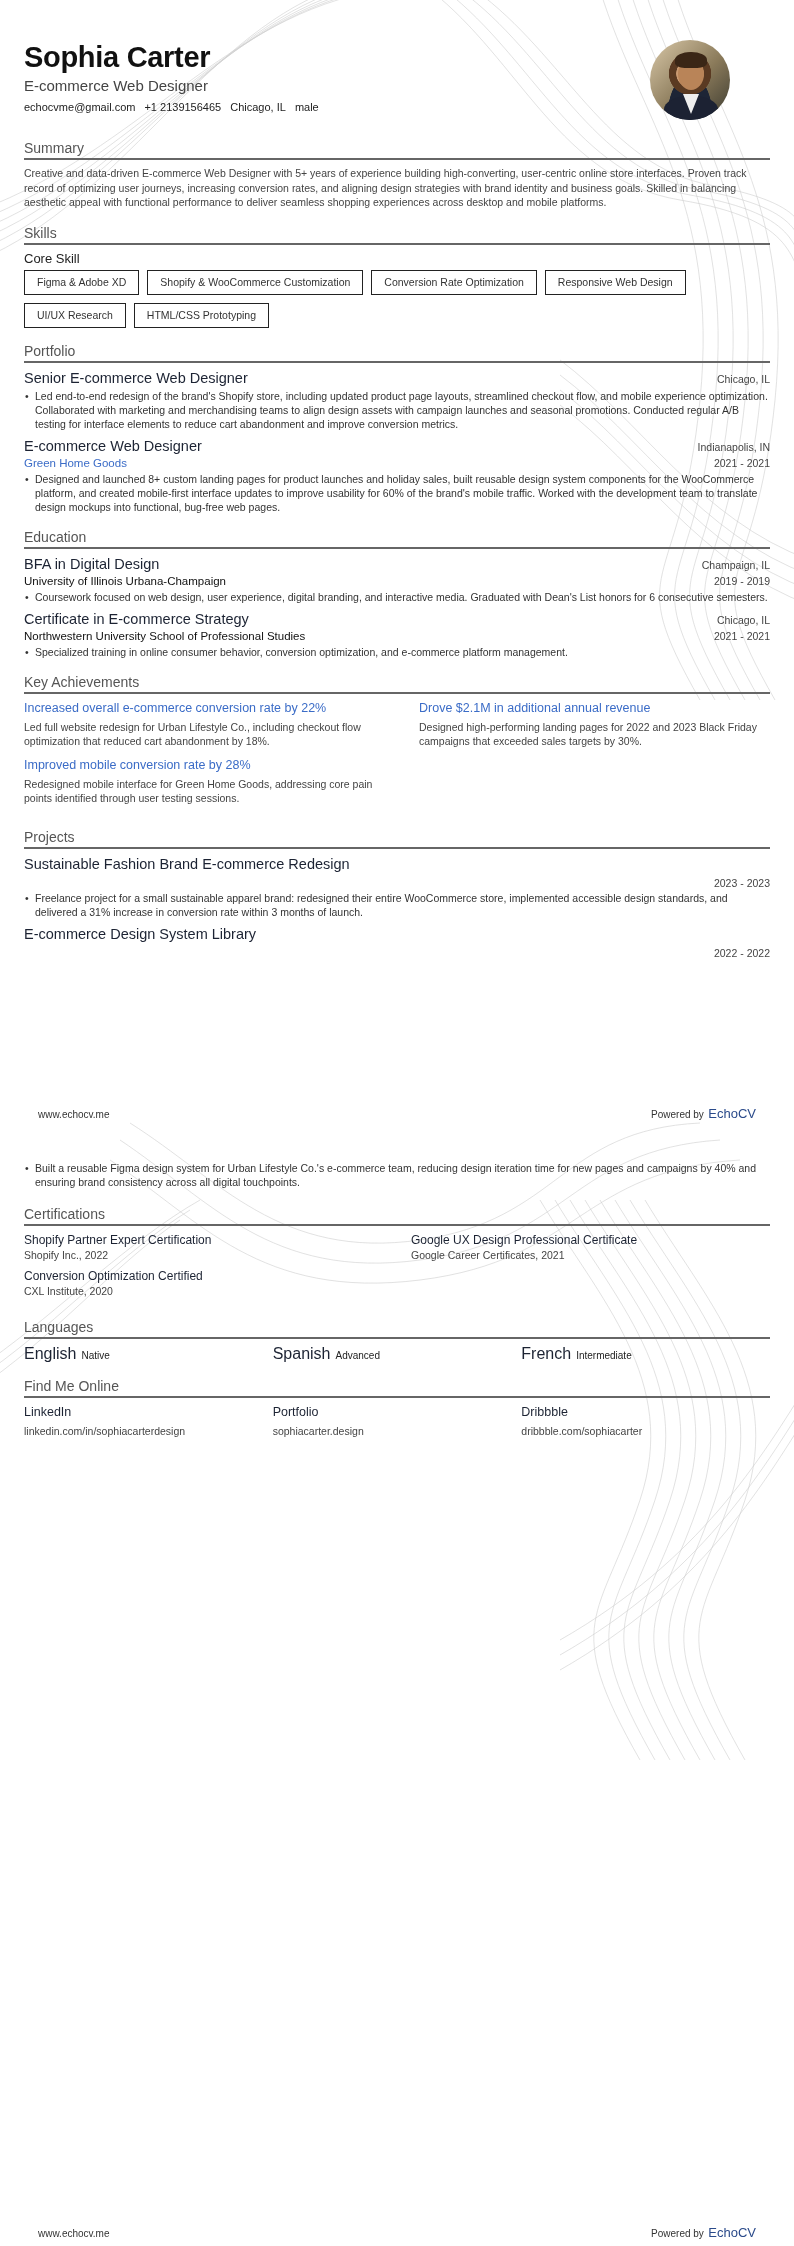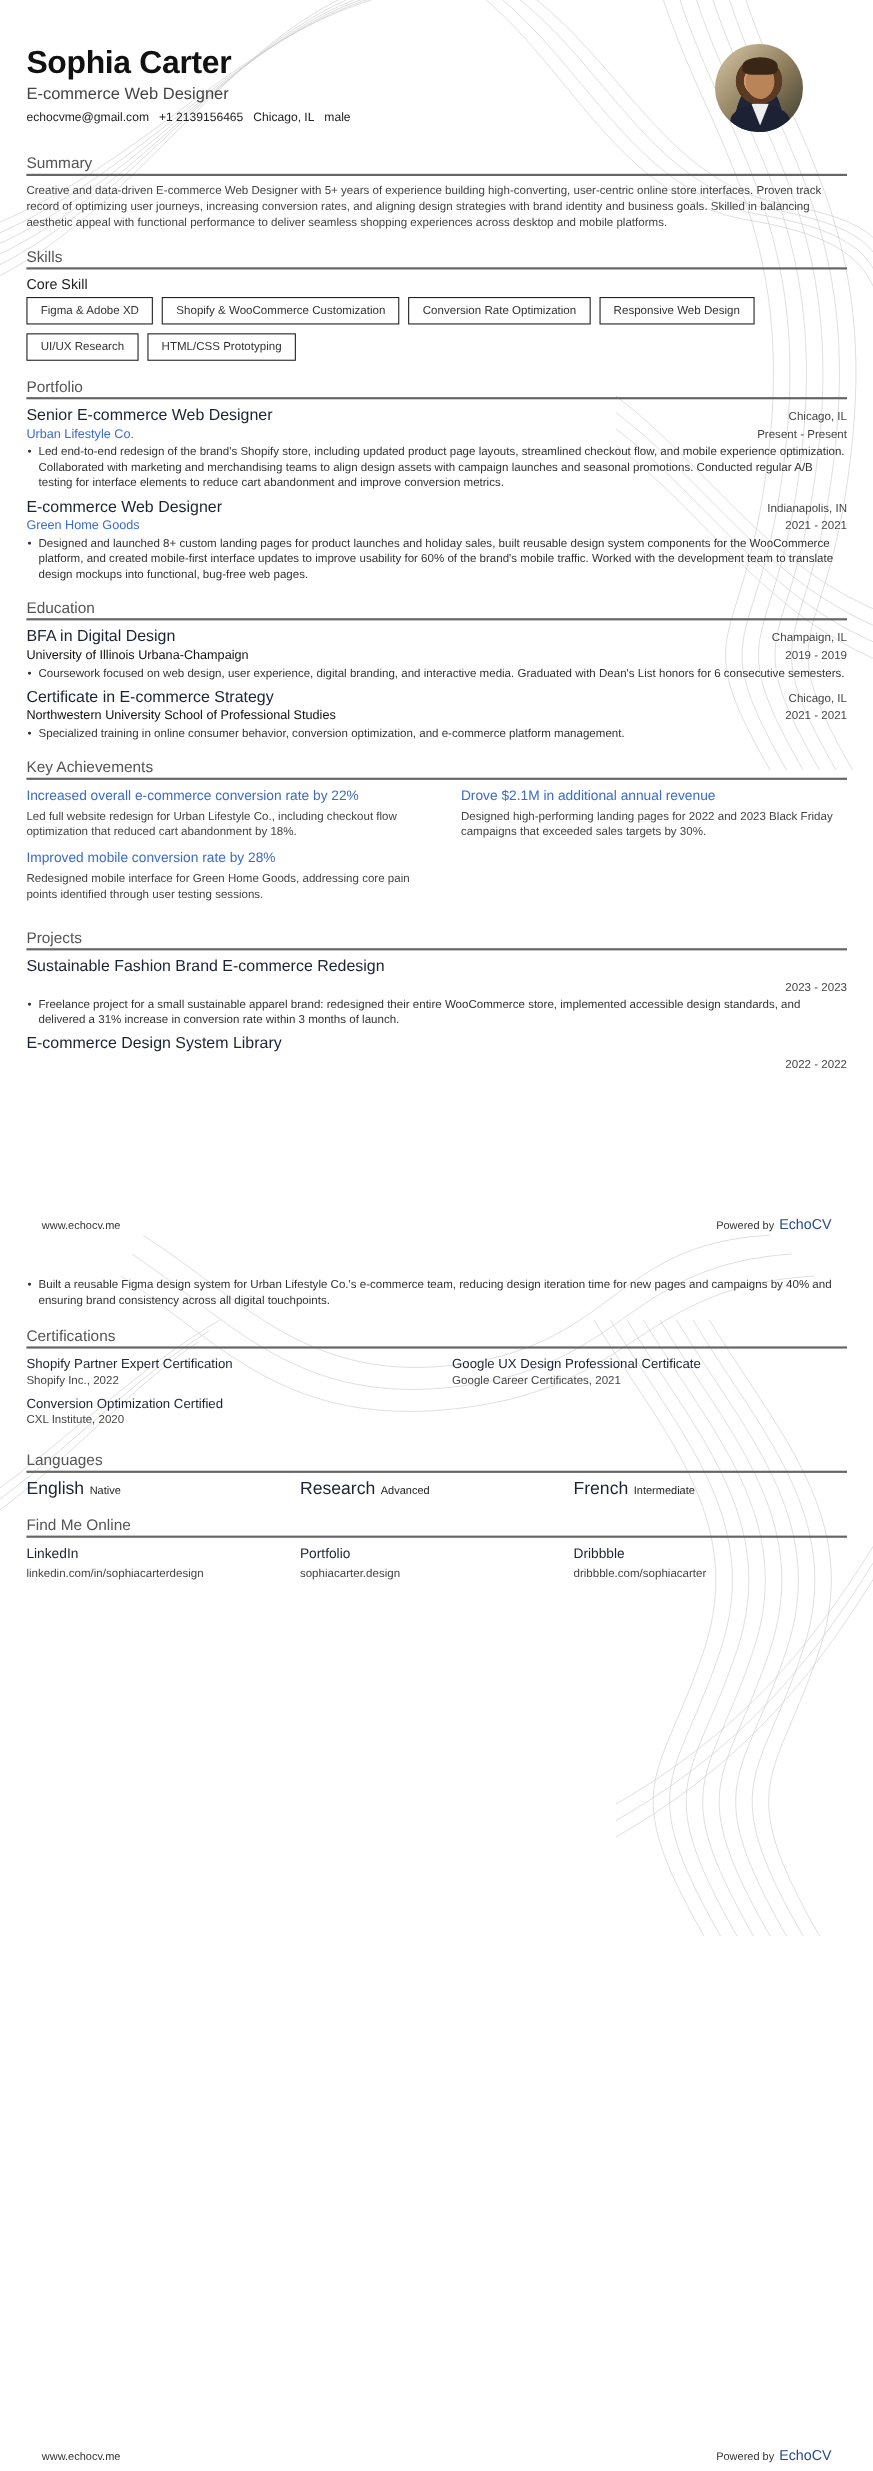--- a/index.html
+++ b/index.html
@@ -154,24 +154,20 @@
     </div>
 
     <div class="section">
       <div class="section-title">Portfolio</div>
       <div class="section-rule"></div>
       <div class="entry">
         <div class="row">
           <span class="entry-title">Senior E-commerce Web Designer</span>
           <span class="entry-meta">Chicago, IL</span>
         </div>
-        <div class="row">
-          <span class="org-blue">Urban Lifestyle Co.</span>
-          <span class="entry-meta">Present - Present</span>
-        </div>
         <ul class="bullets">
             <li>Led end-to-end redesign of the brand's Shopify store, including updated product page layouts, streamlined checkout flow, and mobile experience optimization. Collaborated with marketing and merchandising teams to align design assets with campaign launches and seasonal promotions. Conducted regular A/B testing for interface elements to reduce cart abandonment and improve conversion metrics.</li>
           </ul>
       </div>
       <div class="entry">
         <div class="row">
           <span class="entry-title">E-commerce Web Designer</span>
           <span class="entry-meta">Indianapolis, IN</span>
         </div>
         <div class="row">
@@ -286,21 +282,21 @@
     </div>
 
     <div class="section">
       <div class="section-title">Languages</div>
       <div class="section-rule"></div>
       <div class="three-col">
         <div>
           <span class="lang-name">English</span><span class="lang-level">Native</span>
         </div>
         <div>
-          <span class="lang-name">Research</span><span class="lang-level">Advanced</span>
+          <span class="lang-name">Spanish</span><span class="lang-level">Advanced</span>
         </div>
         <div>
           <span class="lang-name">French</span><span class="lang-level">Intermediate</span>
         </div>
       </div>
     </div>
 
     <div class="section">
       <div class="section-title">Find Me Online</div>
       <div class="section-rule"></div>

